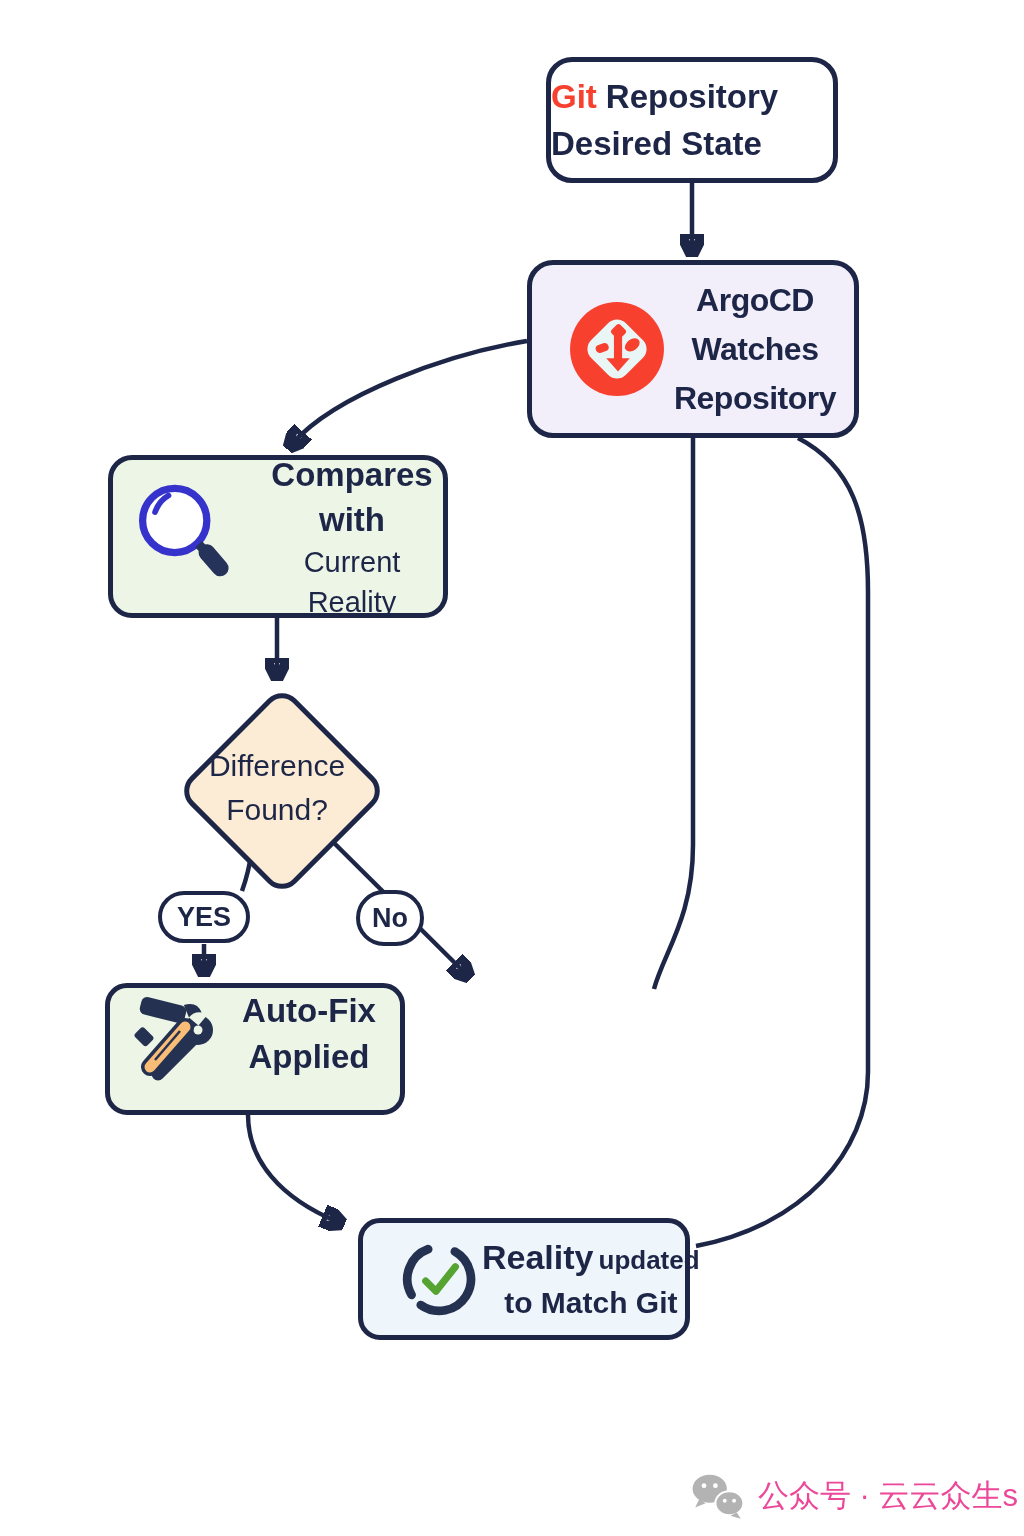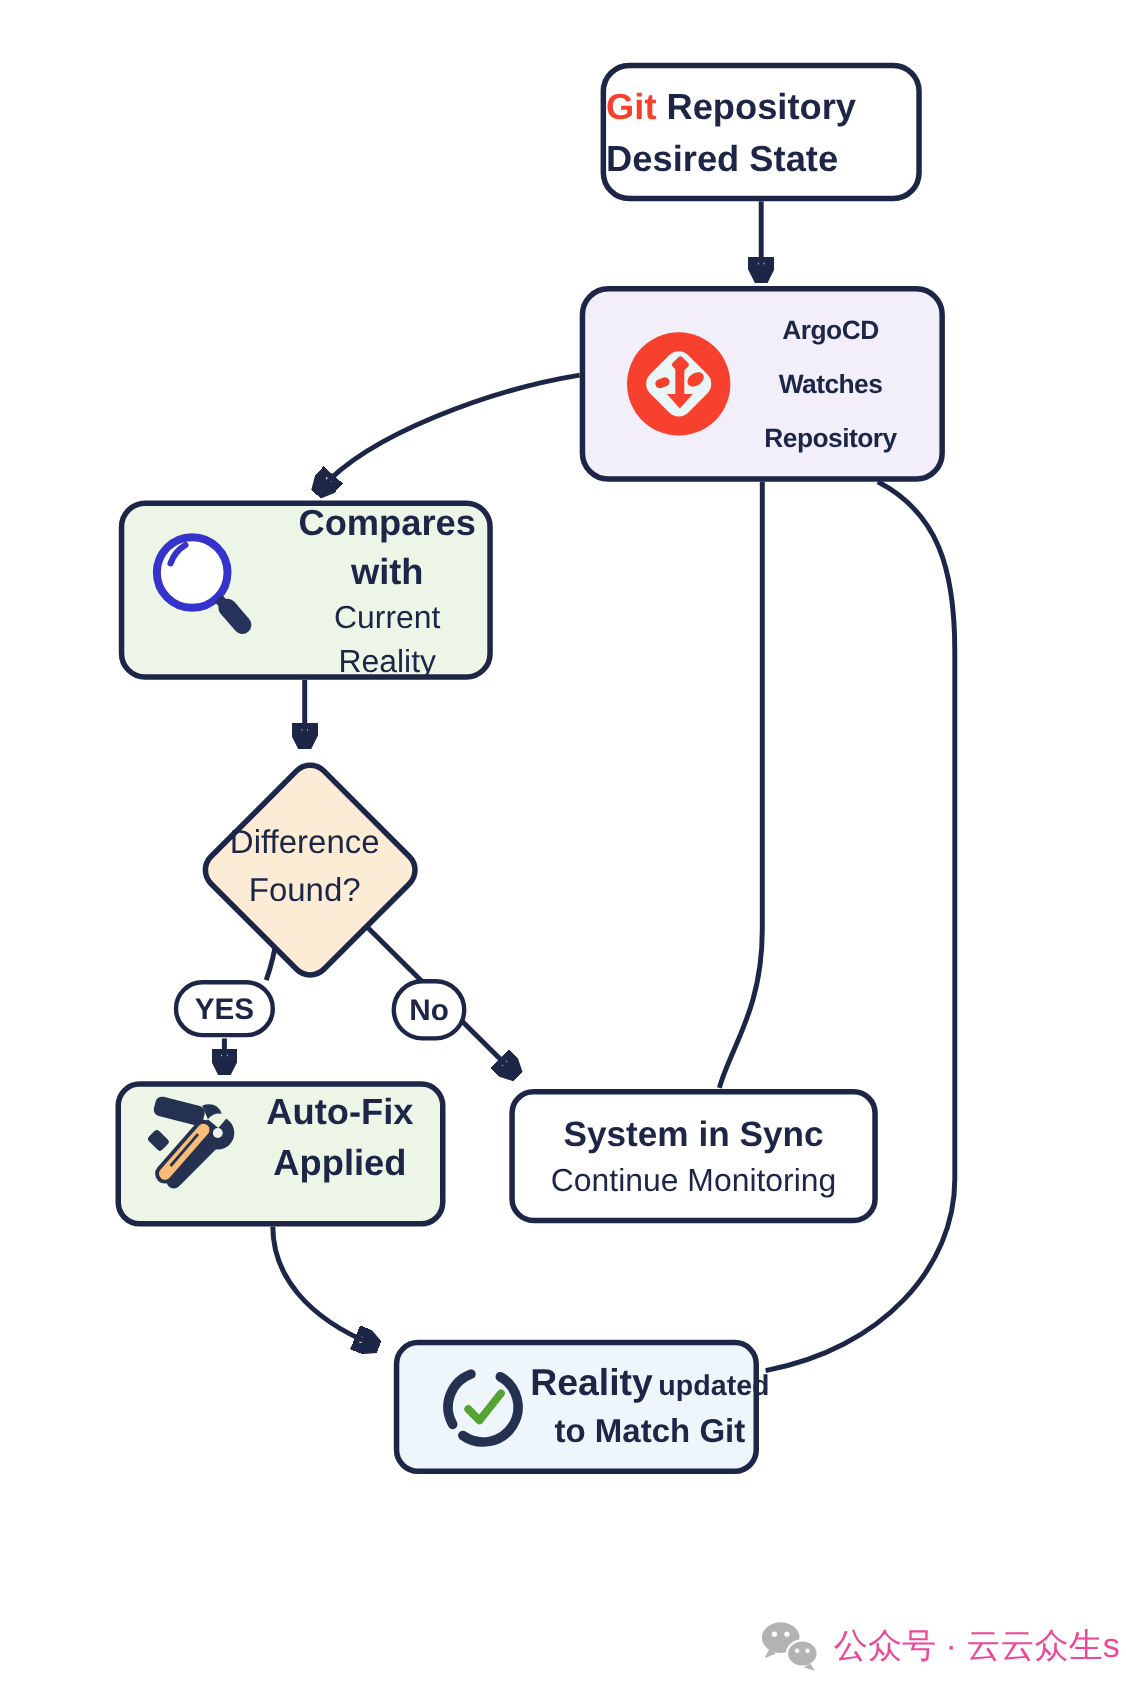--- a/index.html
+++ b/index.html
@@ -15,21 +15,21 @@
   
   .git-box{left:546px;top:57px;width:292px;height:126px;border-radius:26px;
     display:flex;flex-direction:column;justify-content:center;align-items:flex-start;
     font-weight:bold;font-size:33px;line-height:47px;}
   .git-red{color:#f8402e;margin-right:9px;}
 
   
   .argocd-box{left:527px;top:260px;width:332px;height:178px;border-radius:26px;background:#f2effb;
     display:flex;align-items:center;padding:0 10px 0 36px;}
   .argocd-icon{width:98px;height:98px;flex:0 0 98px;}
-  .argocd-text{flex:1;text-align:center;font-weight:bold;font-size:24px;line-height:49px;letter-spacing:-0.5px;}
+  .argocd-text{flex:1;text-align:center;font-weight:bold;font-size:32px;line-height:49px;letter-spacing:-0.5px;}
 
   
   .compares-box{left:108px;top:455px;width:340px;height:163px;border-radius:24px;background:#edf5e7;
     display:flex;align-items:center;padding:0 8px 0 18px;gap:34px;}
   .magnifier-icon{width:104px;height:116px;flex:0 0 104px;}
   .compares-text{flex:1;text-align:center;}
   .compares-text .b{font-weight:bold;font-size:33px;line-height:45px;}
   .compares-text .m{font-weight:400;font-size:29px;line-height:40px;}
 
   
@@ -155,24 +155,20 @@
         <rect x="12" y="13" width="46" height="18" rx="6" fill="#243150" transform="rotate(14 35 22)"></rect>
         <path d="M54,12 q12,-7 19,3 q-8,1 -11,8 z" fill="#243150" transform="rotate(14 35 22)"></path>
       </g>
     </svg>
     <div class="autofix-text">
       <div>Auto-Fix</div>
       <div>Applied</div>
     </div>
   </div>
 
-  <div class="node insync-box">
-    <div class="insync-line1">System in Sync</div>
-    <div class="insync-line2">Continue Monitoring</div>
-  </div>
 
   <div class="node reality-box">
     <svg class="check-icon" viewBox="0 0 84 84">
       <path d="M57.5,15.2 A31,31 0 1 1 24.2,67.4" fill="none" stroke="#243150" stroke-width="8.5" stroke-linecap="round"></path>
       <path d="M15.2,57.5 A31,31 0 0 1 31.4,12.9" fill="none" stroke="#243150" stroke-width="8.5" stroke-linecap="round"></path>
       <path d="M29,44 l10,10 l19,-24" stroke="#55a331" stroke-width="7" fill="none" stroke-linecap="round" stroke-linejoin="round"></path>
     </svg>
     <div class="reality-text">
       <div class="reality-l1">
         <span>Reality</span><span class="reality-suffix">updated</span>

